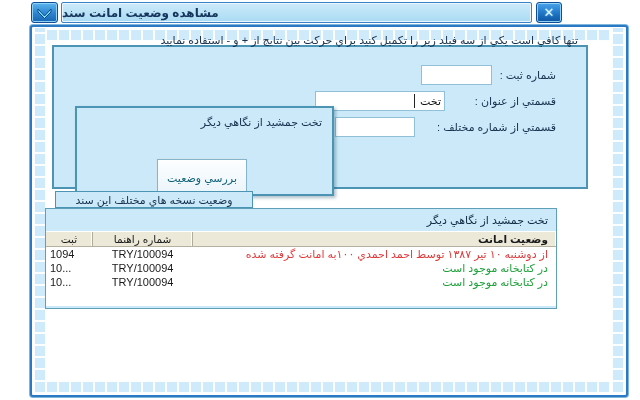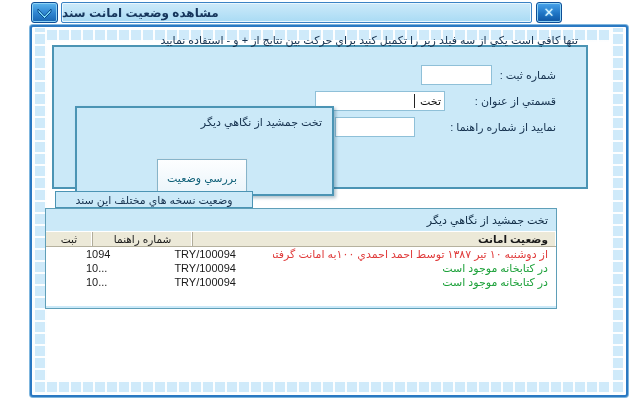--- a/index.html
+++ b/index.html
@@ -105,21 +105,21 @@
   .thead { display:flex; direction:rtl; height:16px; background:#ece9d8;
     border-top:1px solid #fff; border-bottom:1px solid #b5b19e;
     font-size:10.5px; color:#1a1a1a; align-items:center; }
   .th { height:100%; display:flex; align-items:center; border-left:1px solid #b0ac9a;
     box-shadow:inset -1px 0 0 #fff; }
   .th.status { width:365px; justify-content:flex-start; padding-right:8px;font-weight:bold; }
   .th.call { width:101px; justify-content:center; }
   .th.reg { width:46px; justify-content:center; border-left:none; }
   .tbody { background:#fff; height:59px; }
   .trow { display:flex; direction:rtl; height:14px; font-size:11px; line-height:14px; }
-  .td { overflow:hidden; white-space:nowrap;margin-left:36px; }
+  .td { overflow:hidden; white-space:nowrap; }
   .td.status { width:365px; direction:rtl; text-align:right; padding-right:8px; }
   .td.call { width:101px; direction:ltr; text-align:left; padding-left:20px; color:#1a1a1a; }
   .td.reg { width:46px; direction:ltr; text-align:left; padding-left:4px; color:#1a1a1a; }
 </style>
 </head>
 <body>
 
 <div id="canvas">
 
   <div class="sys-btn">
@@ -144,21 +144,21 @@
   <div class="form-panel"></div>
   <div class="hint">تنها كافي است يكي از سه فيلد زير را تكميل كنيد براي حركت بين نتايج از + و - استفاده نماييد</div>
 
   <div class="f-label l1">شماره ثبت :</div>
   <input class="f-input i1" value="" style="">
 
   <div class="f-label l2">قسمتي از عنوان :</div>
   <input class="f-input i2" value="تخت" style="">
   <div class="caret"></div>
 
-  <div class="f-label l3">نماييد از شماره راهنما :</div>
+  <div class="f-label l3">قسمتي از شماره مختلف :</div>
   <input class="f-input i3" value="" style="">
 
   <div class="popup">
     <div class="popup-text">تخت جمشيد از نگاهي ديگر</div>
   </div>
   <button class="check-btn">بررسي وضعيت</button>
 
   <div class="tab">
     <span>وضعيت نسخه هاي مختلف اين سند</span>
   </div>

